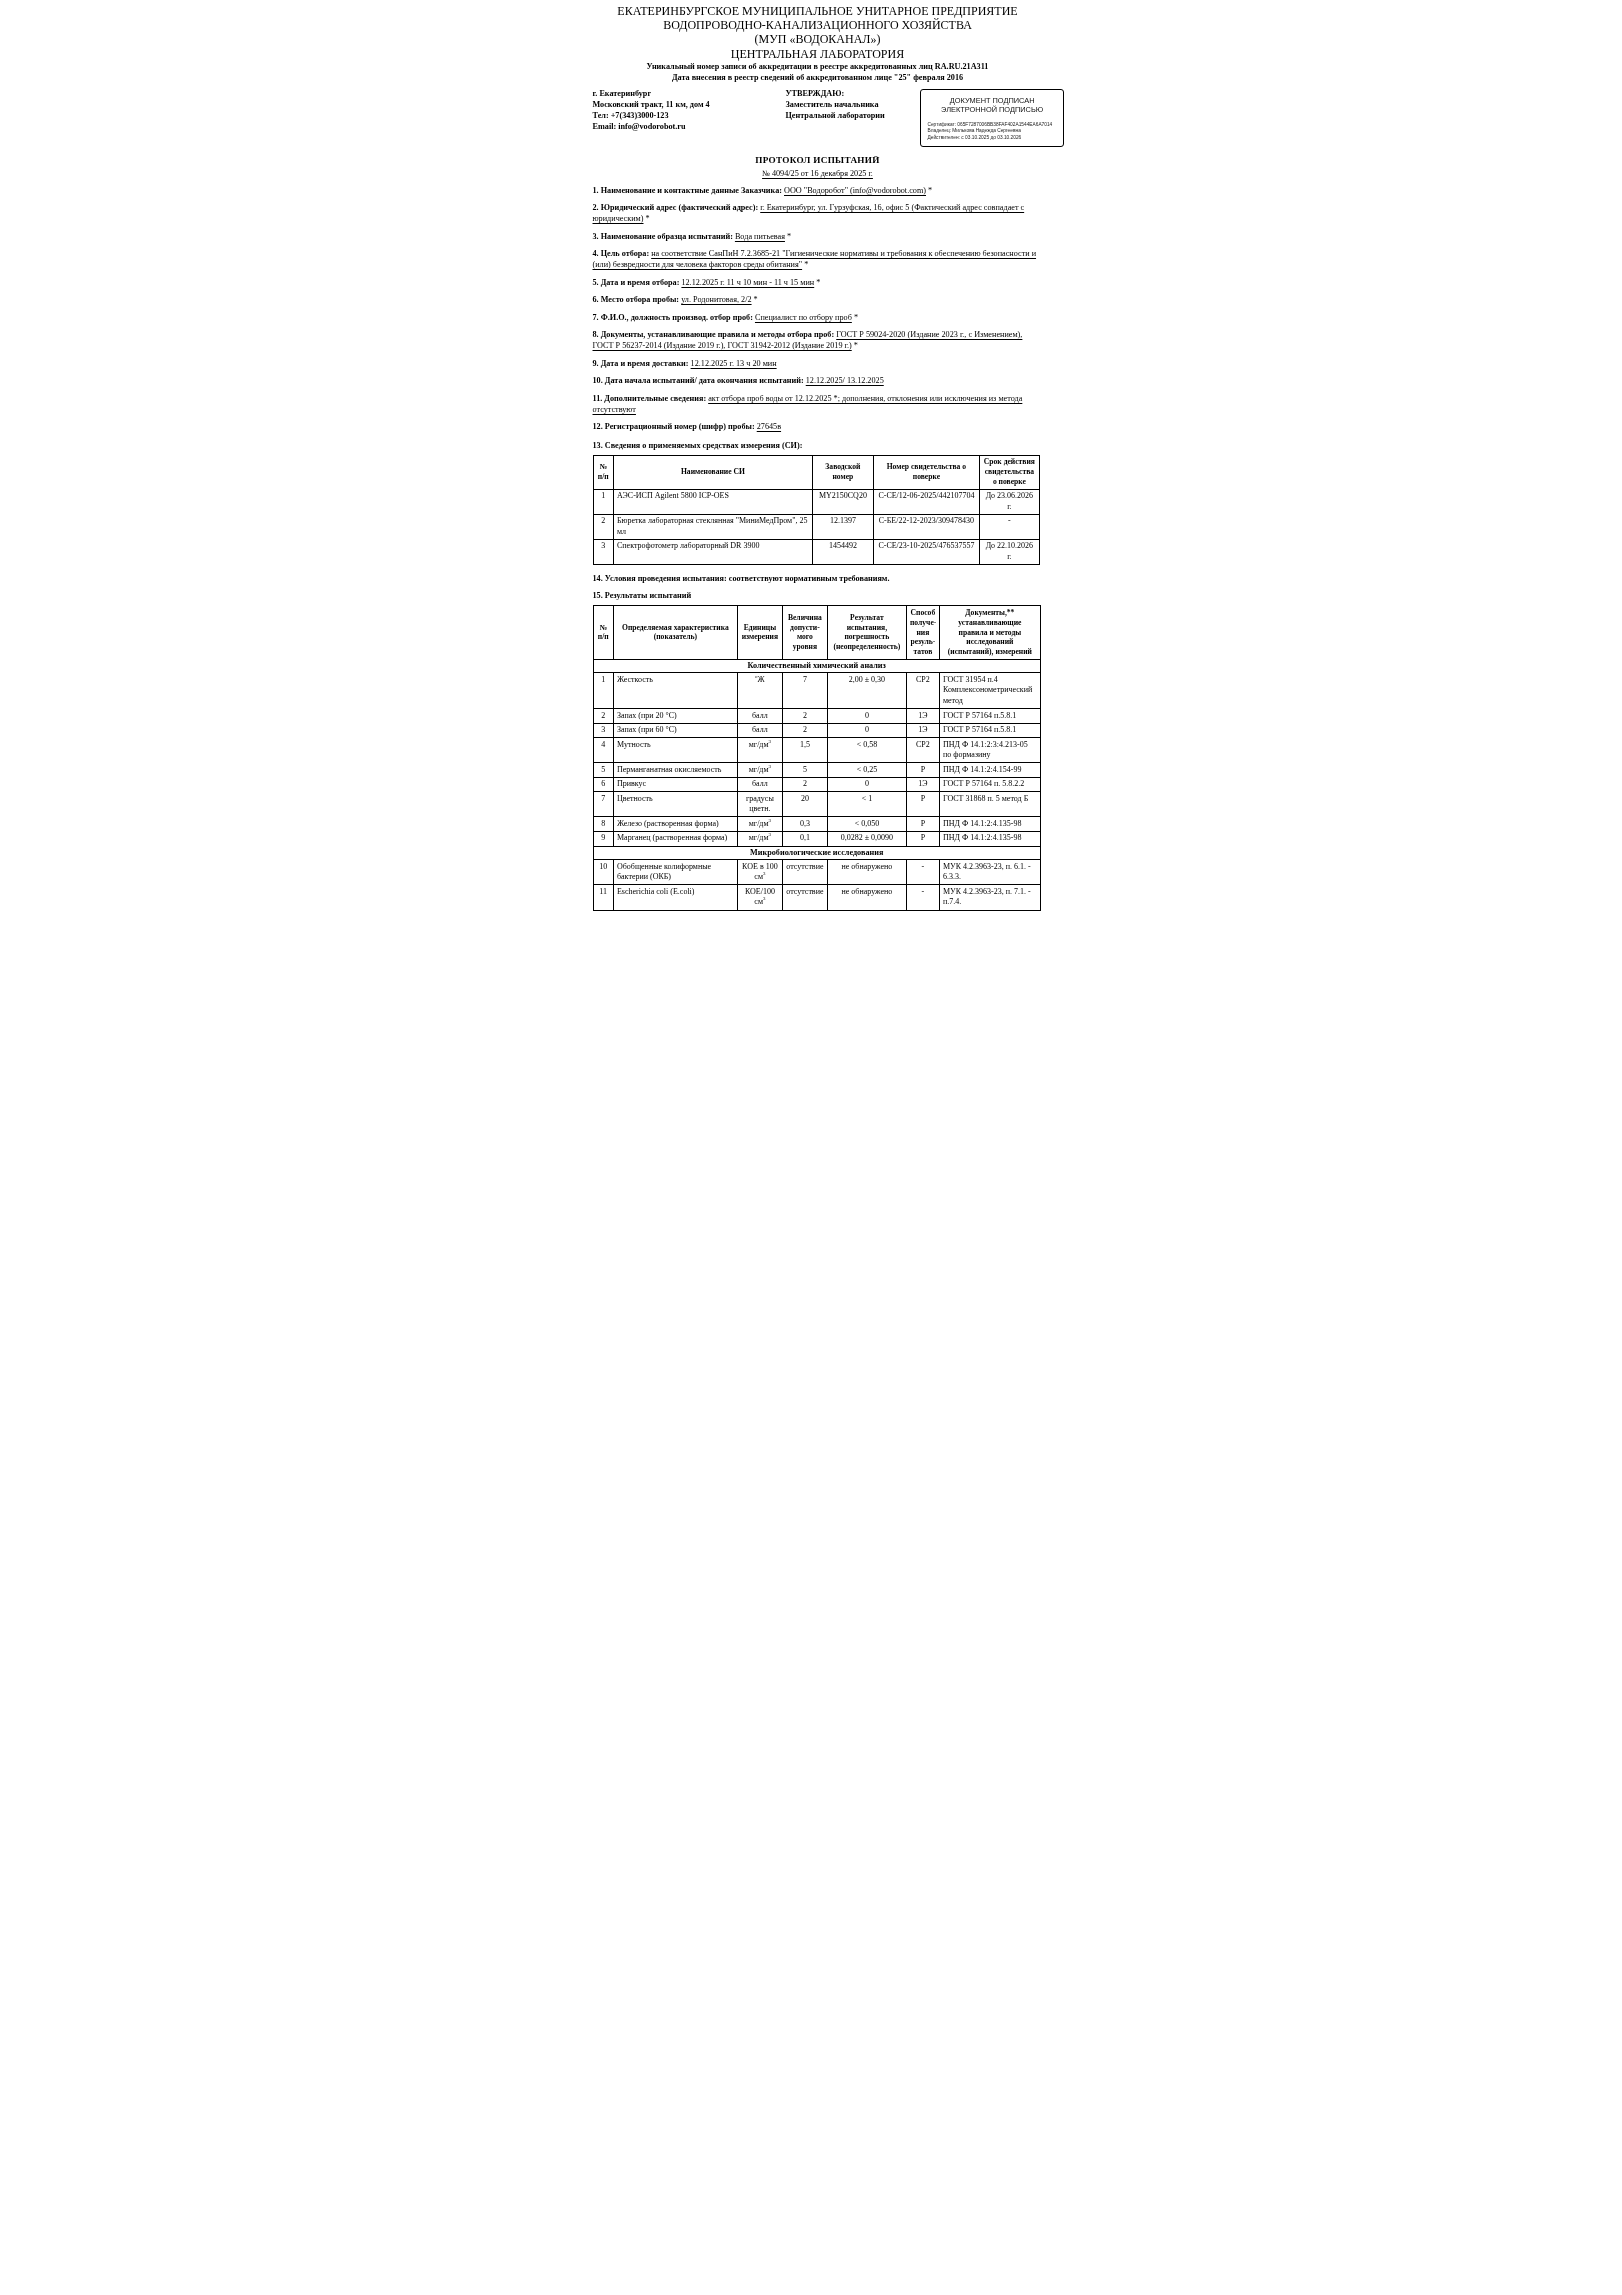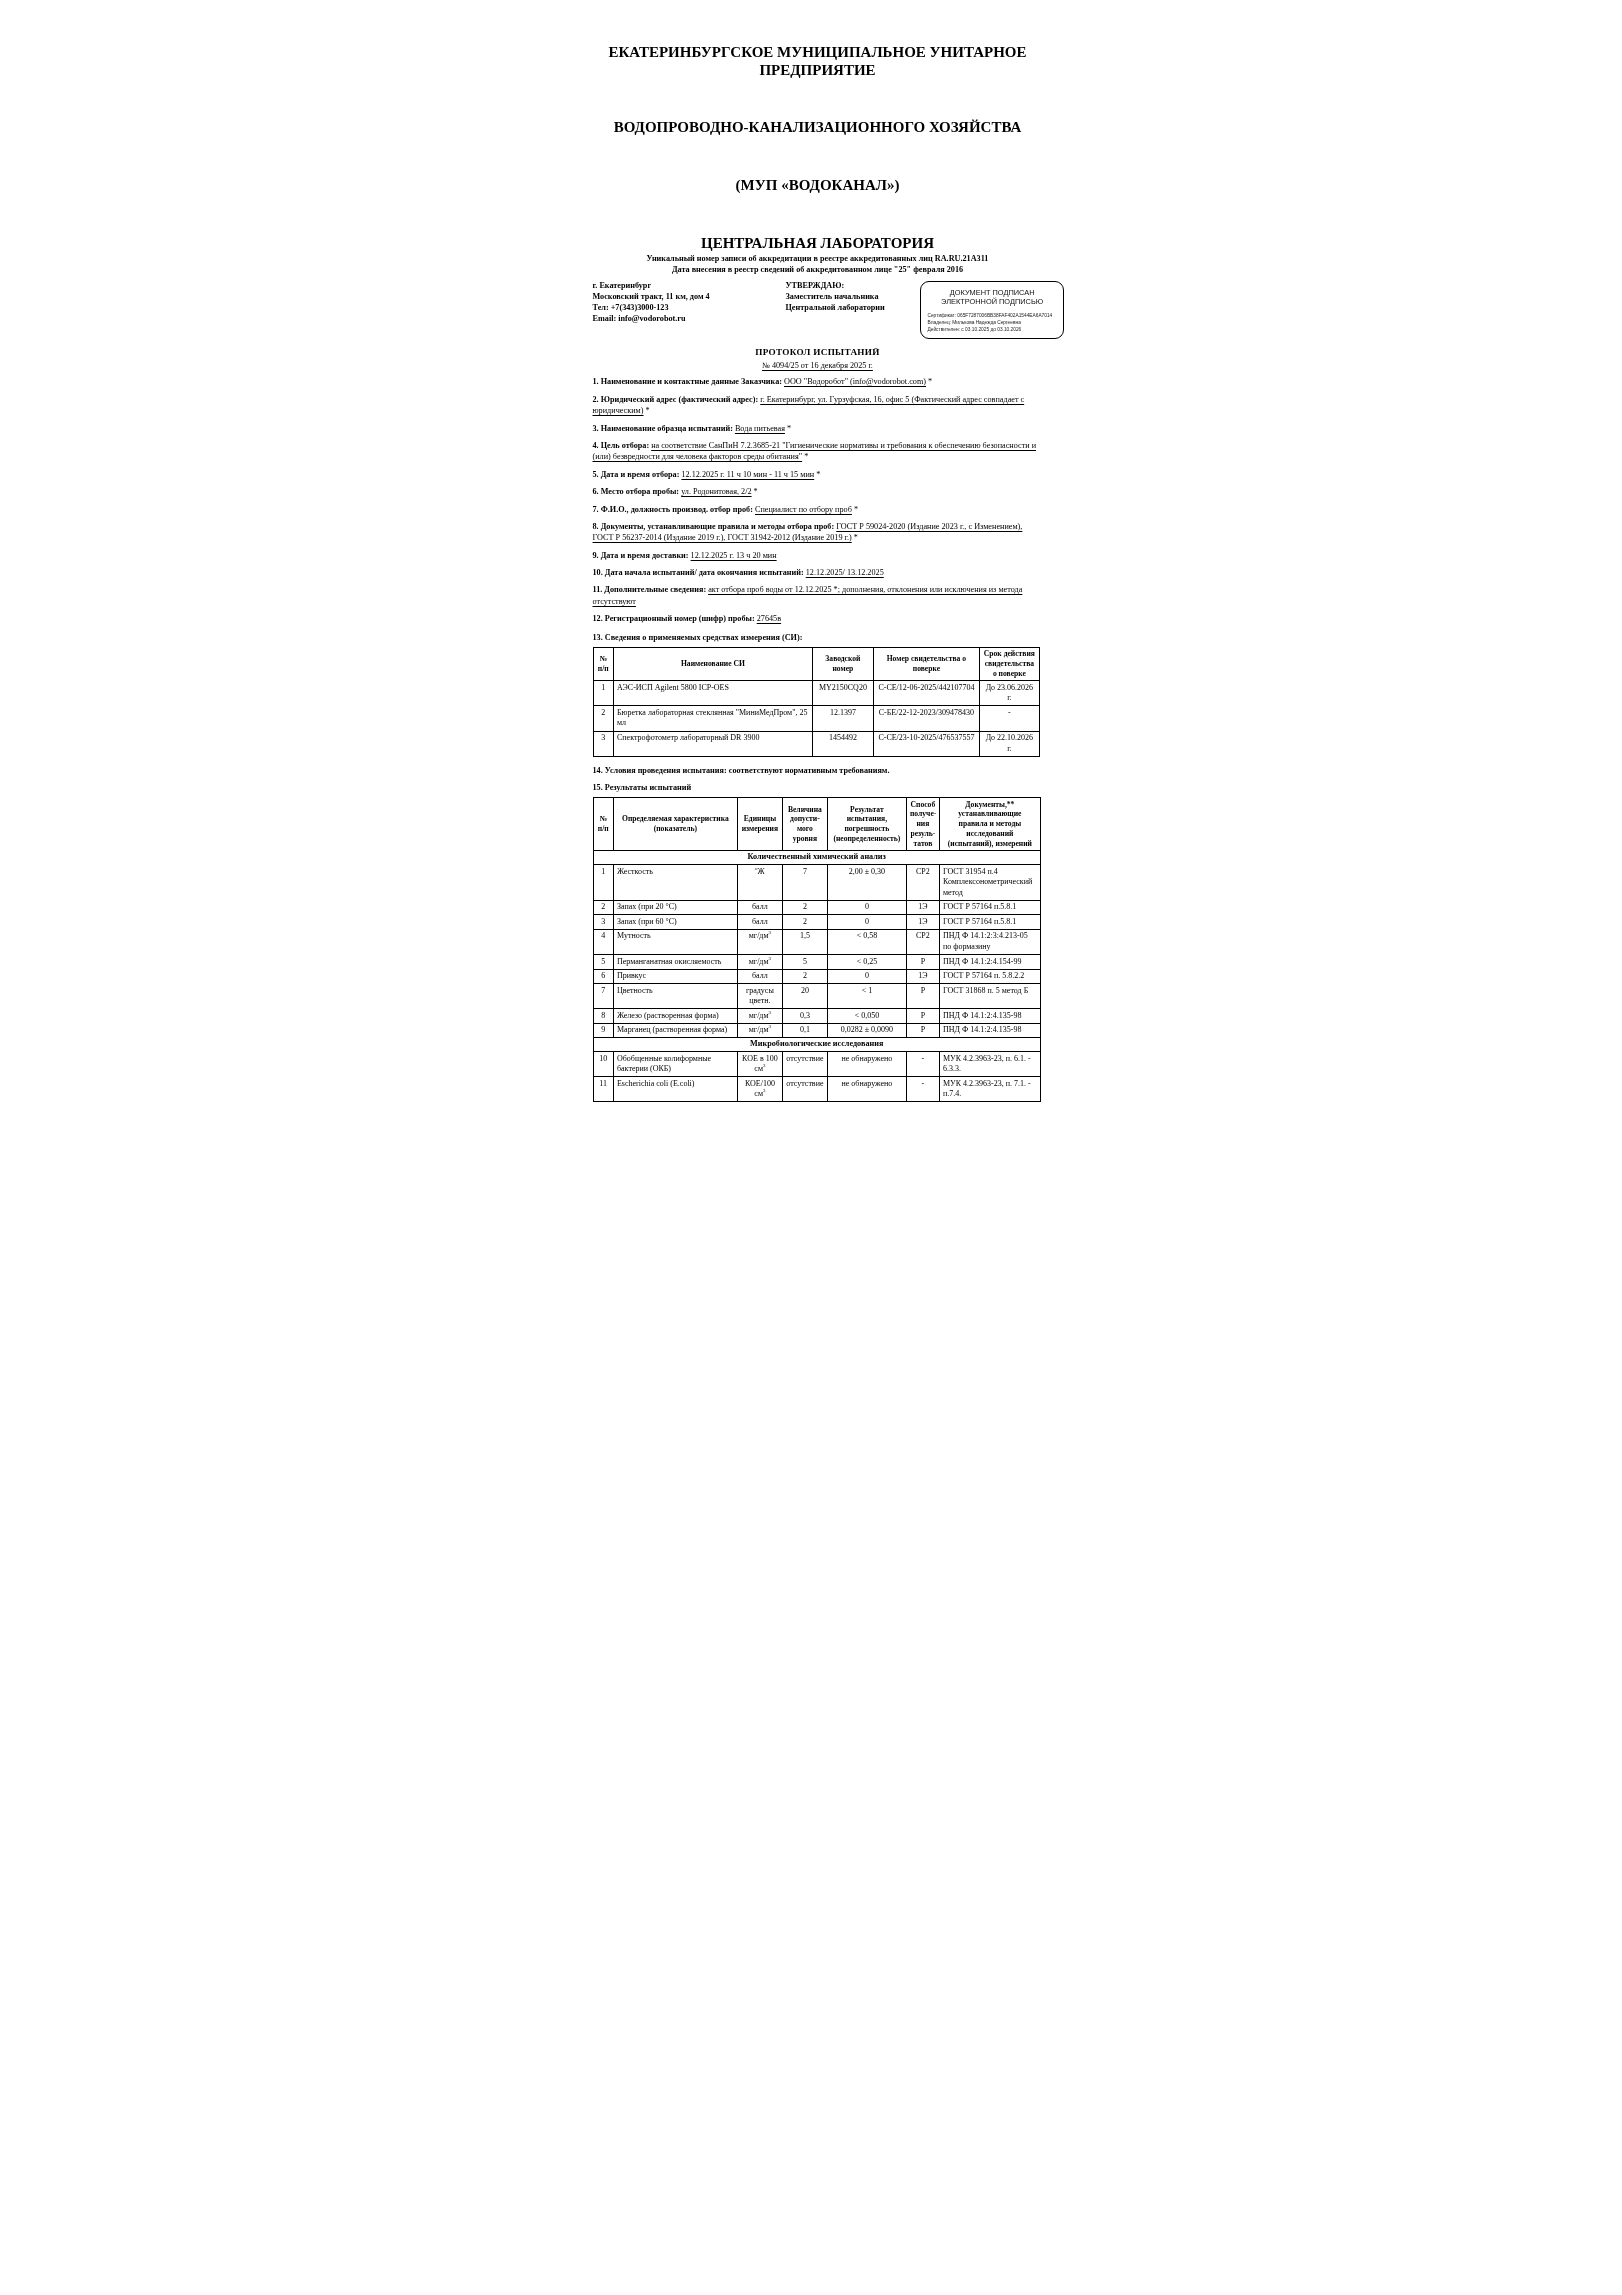--- a/index.html
+++ b/index.html
@@ -5,28 +5,28 @@
 <style>
   html, body { margin:0; padding:0; background:#ffffff; }
   .page {
     width:541px; min-height:765px; box-sizing:border-box;
     margin:0 auto; background:#fff; color:#000;
     font-family:"Liberation Serif", serif; font-size:8.2px;
     padding:4.1px 39px 7.1px 52px;
   }
   
   .org-header { text-align:center; }
-  .org-line { font-weight:bold; font-size:15px; line-height:1.18;margin-top:40px; }
+  .org-line { font-weight:normal; font-size:12px; line-height:1.18; }
   .accred-line { font-weight:bold; font-size:8.2px; line-height:1.3; margin-top:1px; }
   .info-row { display:flex; margin-top:5.1px; align-items:flex-start; }
   .contacts { width:159px; font-weight:bold; line-height:1.33; }
   .approval { width:128px; margin-left:34px; font-weight:bold; line-height:1.33; }
   .stamp {
     margin-left:auto; margin-right:-21.4px; width:144px; box-sizing:border-box;
-    border:1.5px solid #000; border-radius:9px;
+    border:1.5px solid #000; border-radius:3px;
     font-family:"Liberation Sans", sans-serif;
     padding:5.6px 6.1px 4.6px 6.6px; background:#fff;
   }
   .stamp-title { text-align:center; font-size:7.4px; line-height:1.3; color:#111; }
   .stamp-details { margin-top:6.6px; font-size:4.8px; line-height:1.4; color:#222; }
   
   .title-block { text-align:center; margin-top:8.2px; }
   .doc-title { font-size:9.2px; font-weight:bold; letter-spacing:0.3px; }
   .doc-number { display:inline-block; font-size:8.2px; font-weight:normal; margin-top:3.6px;
     text-decoration:underline; text-decoration-thickness:1px; text-underline-offset:2px; }

